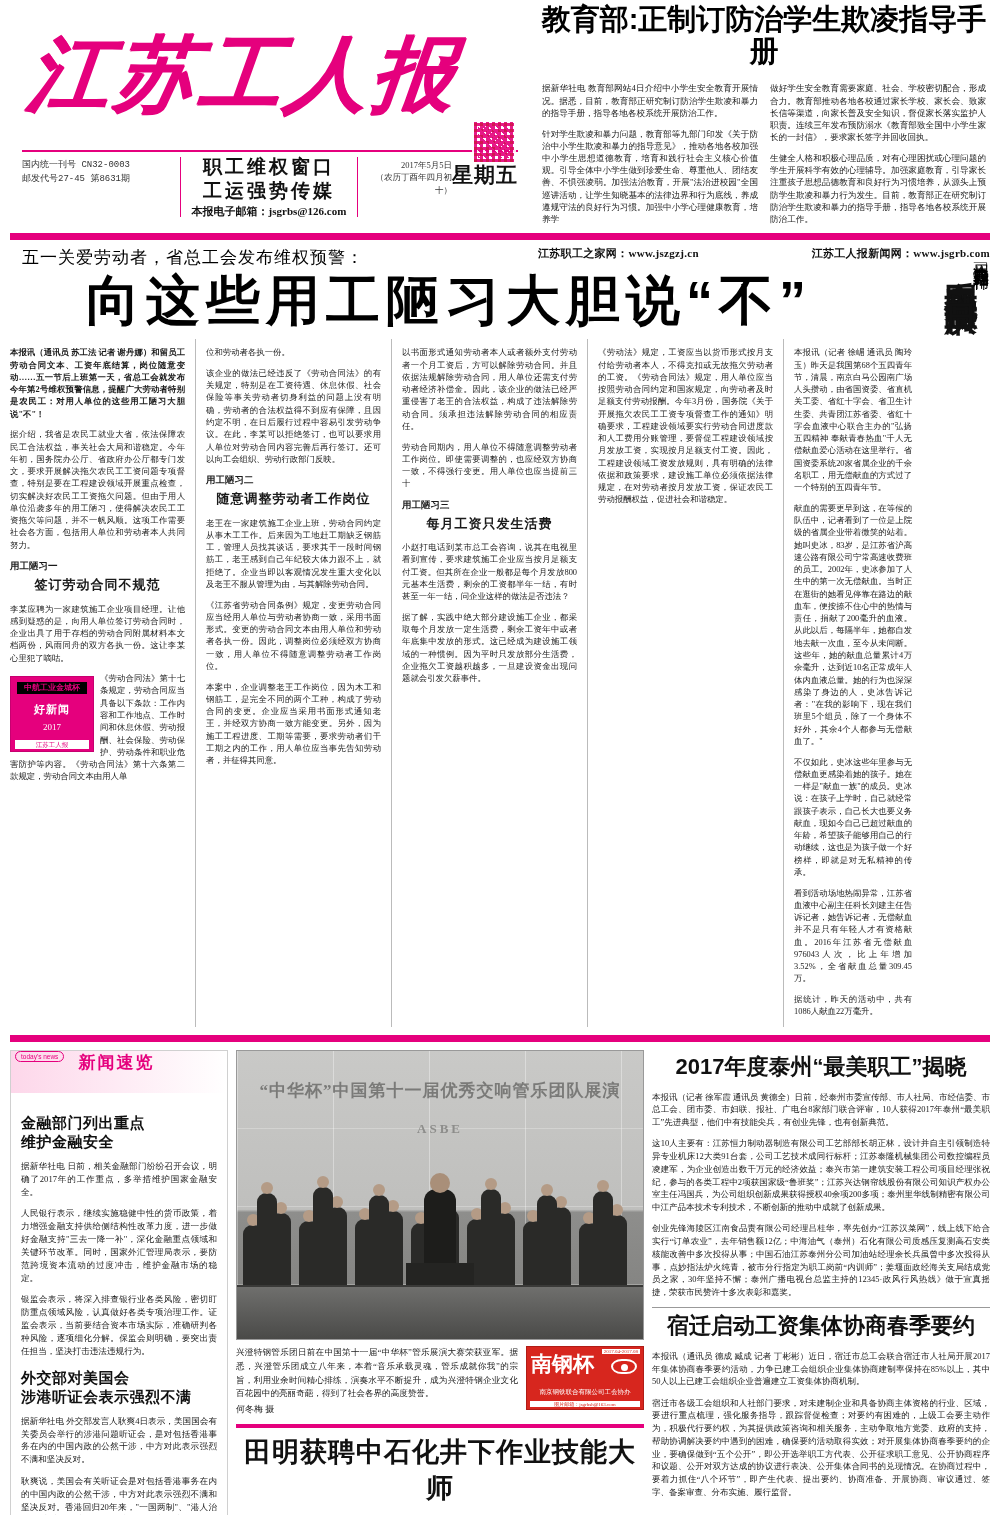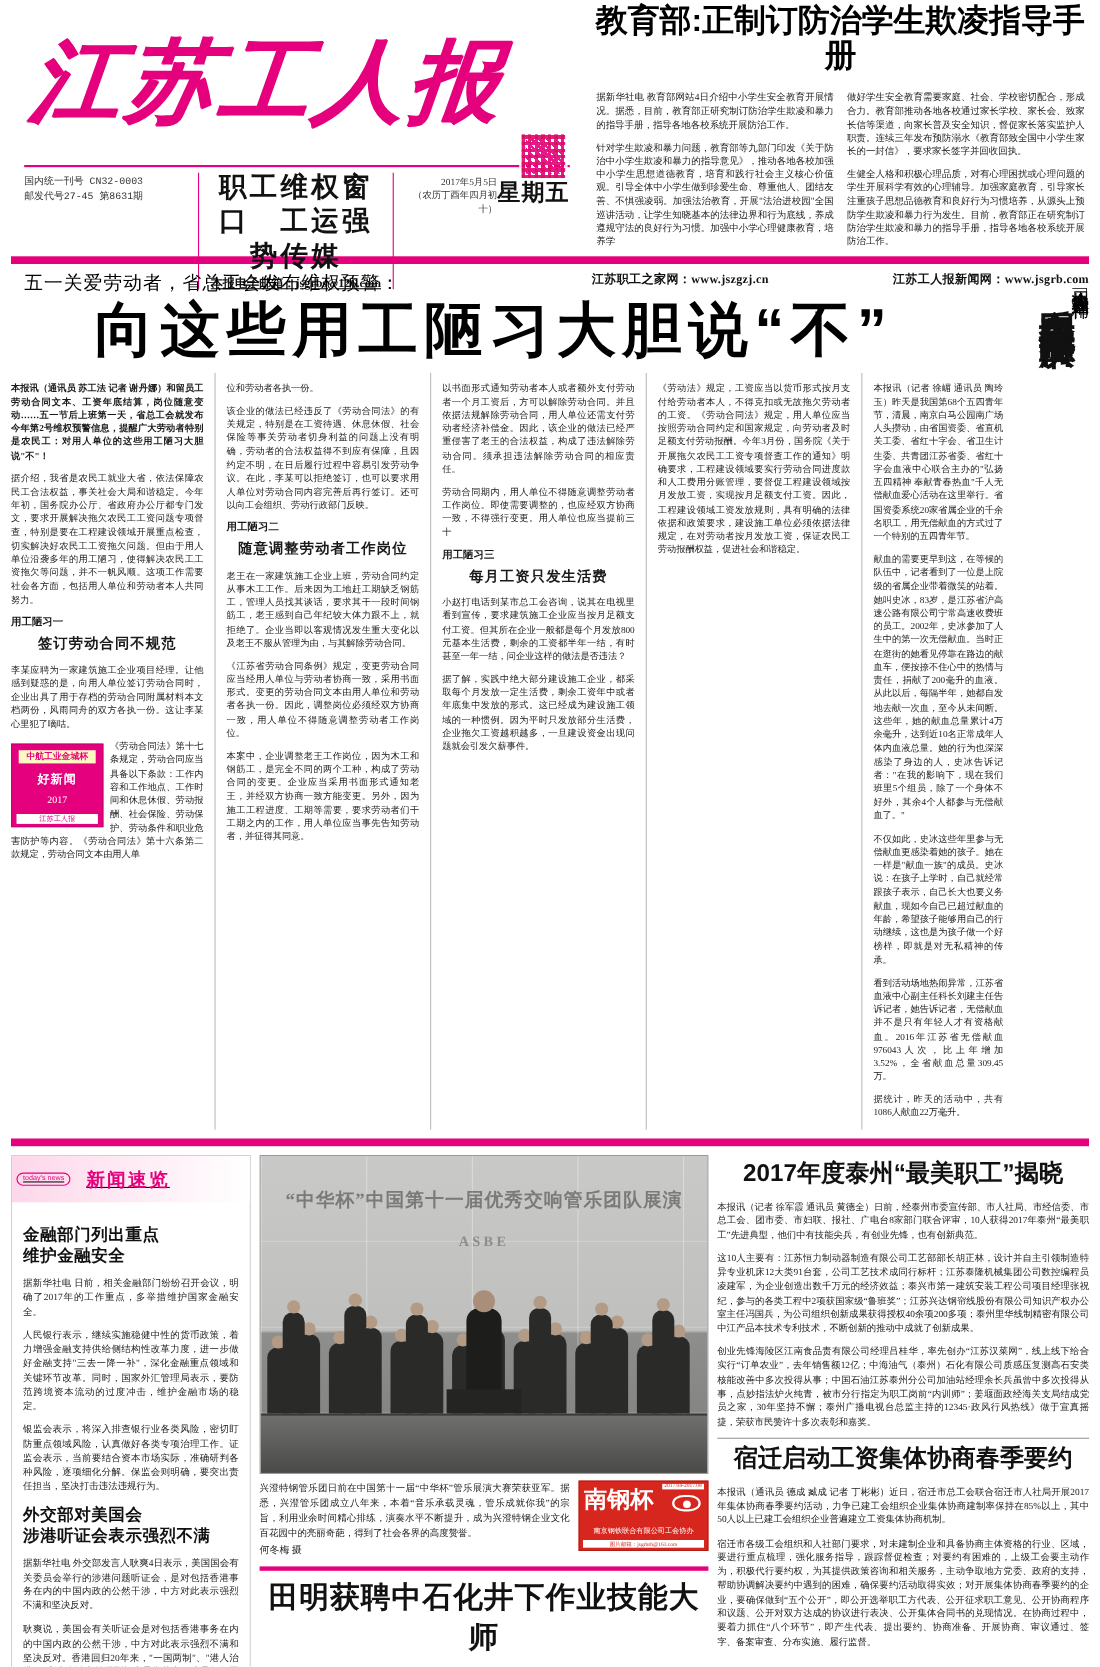--- a/index.html
+++ b/index.html
@@ -44,22 +44,22 @@
     content:""; position:absolute; inset:4px;
     background:
       repeating-linear-gradient(45deg,#e5007d 0 2px,transparent 2px 5px);
   }
   .mh-rule { border-top:2px solid #e5007d; margin:0 12px; }
 
   .mh-info { display:flex; align-items:stretch; padding:3px 12px 0 12px; font-size:9px;}
   .mh-col-a { width:150px; line-height:1.5; color:#333; padding-top:4px;font-family:Liberation Mono, monospace;}
   .mh-sep { width:1px; background:#e5007d; margin:2px 8px; }
   .mh-col-b { flex:1; text-align:center; }
-  .mh-slogan { font-size:25px; font-weight:bold; letter-spacing:3px; color:#111; line-height:1.25;}
-  .mh-mail { font-size:11px; font-weight:bold; color:#111; margin-top:1px;text-decoration:underline;}
+  .mh-slogan { font-size:19px; font-weight:bold; letter-spacing:3px; color:#111; line-height:1.25;}
+  .mh-mail { font-size:11px; font-weight:bold; color:#111; margin-top:1px;}
   .mh-col-c { width:86px; line-height:1.45; color:#333; padding-top:4px; font-size:8.5px;text-align:right;}
   .mh-weekday { font-size:21px; font-weight:bold; letter-spacing:1px; padding-top:6px; color:#111;}
 
   .top-headline {
     font-size:29px; font-weight:bold; letter-spacing:0px; text-align:center;
     line-height:1.1; margin:4px 0 6px 0; color:#000;
     font-family:"Liberation Sans","DejaVu Sans",sans-serif;
   }
   .top-cols { display:flex; gap:12px; padding:0 4px; }
   .top-cols .col { flex:1; font-size:8.6px; line-height:1.42; text-align:justify; color:#1a1a1a;}
@@ -82,21 +82,21 @@
   .c1{ width:175px;} .c2{ width:175px;} .c3{ width:175px;} .c4{ width:175px;}
   .vrule { width:1px; background:#bbb; }
   .sub-label { font-size:9.5px; font-weight:bold; margin:6px 0 2px 0; }
   .sub-head { font-size:13px; font-weight:bold; text-align:center; margin:1px 0 5px 0;
     font-family:"Liberation Sans","DejaVu Sans",sans-serif; letter-spacing:1px;}
   .badge {
     width:84px; height:76px; background:#e5007d; color:#fff; float:left;
     margin:3px 6px 3px 0; position:relative; border:1px solid #c70070;
   }
   .badge .b1{ position:absolute; top:5px; left:0; right:0; text-align:center;
-    font-size:8px; background:#fef9c3; color:#e5007d; margin:0 6px; font-weight:bold;}
+    font-size:8px; background:#000000; color:#e5007d; margin:0 6px; font-weight:bold;}
   .badge .b2{ position:absolute; top:24px; left:0; right:0; text-align:center;
     font-size:11px; font-weight:bold; letter-spacing:1px;}
   .badge .b3{ position:absolute; top:44px; left:0; right:0; text-align:center; font-size:9px;}
   .badge .b4{ position:absolute; bottom:2px; left:0; right:0; text-align:center; font-size:6.5px;
     background:#fff; color:#e5007d; margin:0 4px;}
 
   
   .vfeature { position:absolute; right:0; top:0; width:118px; height:470px; }
   .vtitle-main {
     writing-mode:vertical-rl; text-orientation:upright;
@@ -111,21 +111,21 @@
   }
 
   
   .mid { display:flex; gap:8px; margin-top:6px; }
   .mid-left { width:218px; }
   .mid-center { width:408px; }
   .mid-right { flex:1; }
 
   .brief-box { border:1px solid #d0d0d0; }
   .brief-head { background:linear-gradient(90deg,#fdd7ea,#fff); height:42px; display:flex;
-    align-items:center; padding-left:4px; position:relative;text-decoration:underline;}
+    align-items:flex-start; padding-left:4px; position:relative;}
   .brief-chip { border:1.5px solid #e5007d; border-radius:9px; padding:1px 5px; font-size:6.5px;
     color:#e5007d; line-height:1.15; text-align:center; font-family:"Liberation Sans",sans-serif;}
   .brief-title { font-size:17px; font-weight:bold; color:#e5007d; margin-left:14px; letter-spacing:2px;
     font-family:"Liberation Sans","DejaVu Sans",sans-serif;}
   .brief-body { padding:10px 10px 6px 10px; }
   .brief-h { font-size:15px; font-weight:bold; line-height:1.28; margin:10px 0 6px 0;
     font-family:"Liberation Sans","DejaVu Sans",sans-serif; letter-spacing:.5px;}
   .brief-p { font-size:8.6px; line-height:1.5; text-align:justify; color:#1a1a1a;}
 
   .photo {

